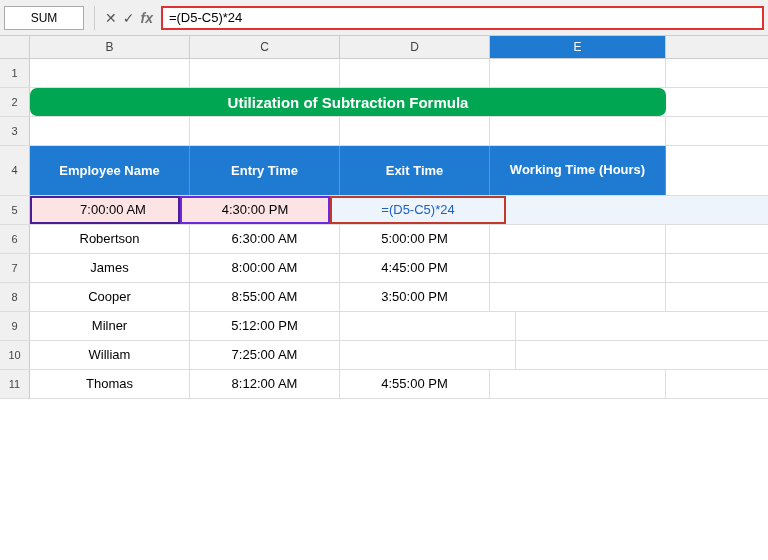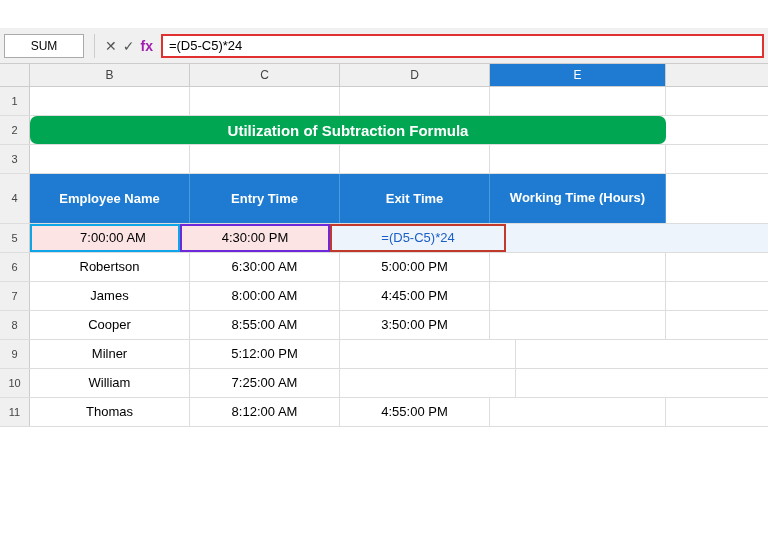--- a/index.html
+++ b/index.html
@@ -14,21 +14,20 @@
 
     
     .formula-bar {
       display: flex;
       align-items: center;
       height: 36px;
       background: #f0f0f0;
       border-bottom: 1px solid #ccc;
       padding: 16px 4px;
       gap: 8px;
-      margin-top: 28px;
     }
     .name-box {
       width: 80px;
       height: 24px;
       border: 1px solid #aaa;
       background: #fff;
       display: flex;
       align-items: center;
       justify-content: center;
       font-size: 12px;
@@ -149,21 +148,21 @@
       align-items: center;
       justify-content: center;
       text-align: center;
       border-right: 1px solid #4a9adf;
       padding: 16px;
     }
 
     
     .entry-highlight {
       background: #fce4e4;
-      border: 2px solid #0ea5e9;
+      border: 2px solid #4c1d95;
       padding-left: 20px;
     }
     .exit-highlight {
       background: #fce4e4;
       border: 2px solid #6d28d9;
     }
 
     
     .formula-cell {
       border: 2px solid #c0392b;
@@ -179,21 +178,21 @@
   </style>
 </head>
 <body>
 
 <div class="formula-bar">
   <div class="name-box">SUM</div>
   <div class="formula-divider"></div>
   <div class="formula-icons">
     <span>✕</span>
     <span>✓</span>
-    <span style="font-weight:bold;color:#a21caf;">fx</span>
+    <span style="font-style:italic;font-weight:bold;color:#737373;">fx</span>
   </div>
   <div class="formula-input-box">=(D5-C5)*24</div>
 </div>
 
 <div class="spreadsheet">
 
   <div class="col-header-row">
     <div class="row-num-cell col-a"></div>
     <div class="col-header-cell col-b">B</div>
     <div class="col-header-cell col-c">C</div>

